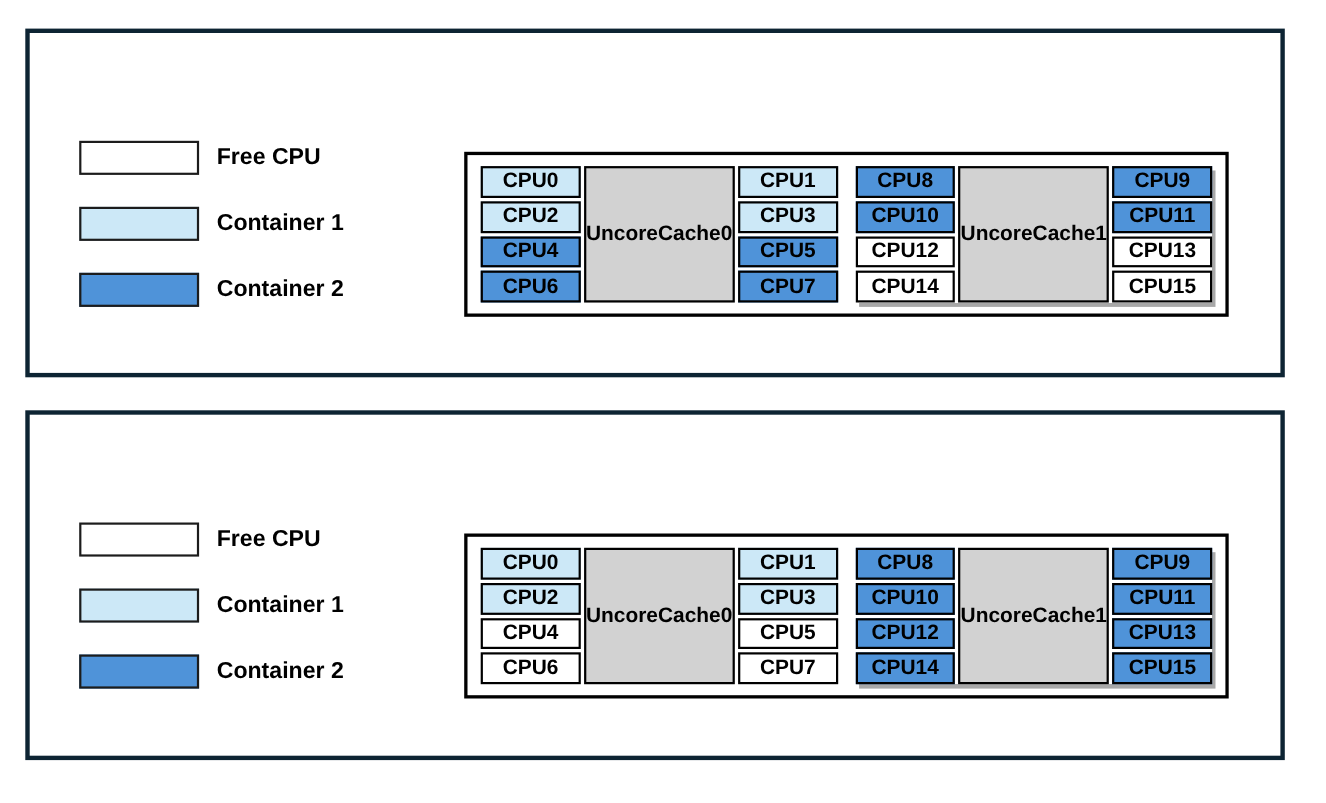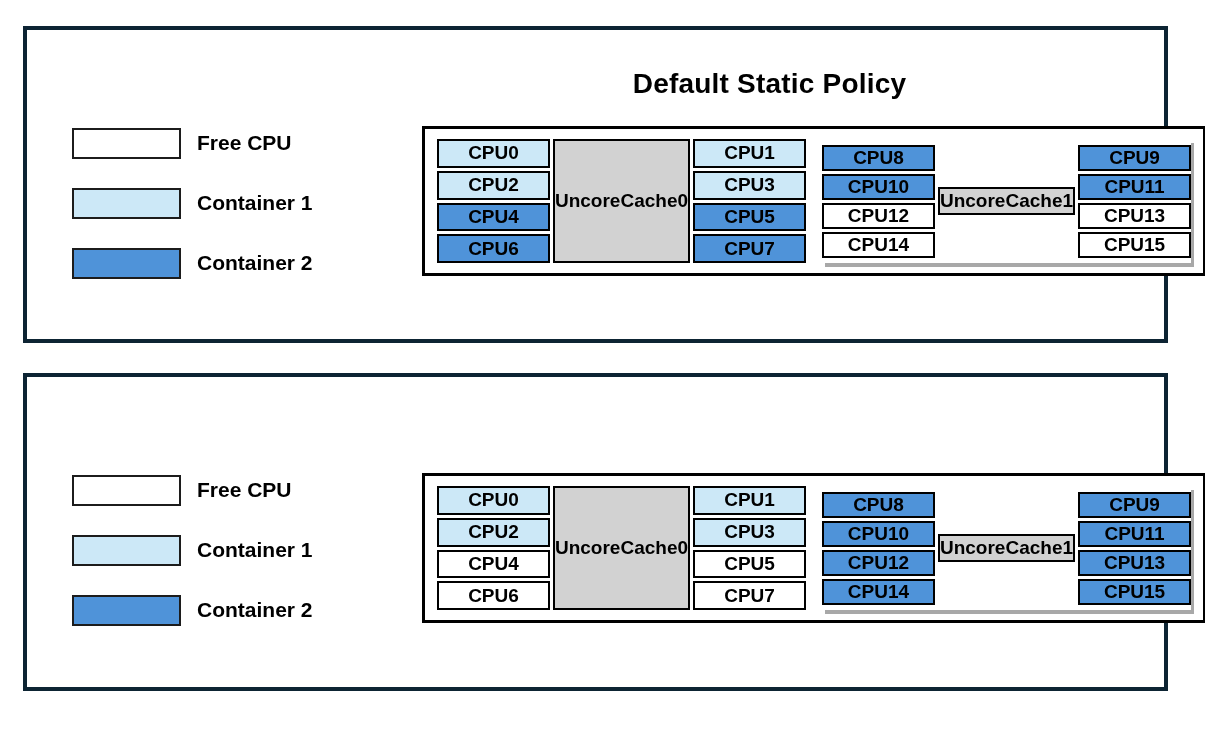--- a/index.html
+++ b/index.html
@@ -15,42 +15,41 @@
   .panel.p1{top:373px;height:318px;}
   .panel-title{
     position:absolute;left:395px;top:38px;width:695px;text-align:center;
     font-weight:700;font-size:28px;white-space:nowrap;letter-spacing:.2px;
   }
   .legend{position:absolute;left:45px;top:97px;}
   .legend-item{display:flex;align-items:center;gap:16px;height:32px;margin-bottom:28px;}
   .swatch{width:105px;height:27px;border:2px solid #1c1c1c;flex:0 0 auto;background:#fff;}
   .legend-label{font-weight:700;font-size:21px;white-space:nowrap;}
   .diagram{
-    position:absolute;left:395px;top:96px;width:784px;height:150px;box-sizing:border-box;
+    position:absolute;left:395px;top:108px;width:695px;height:150px;box-sizing:border-box;
     border:3px solid #000;background:#fff;padding:10px 12px;display:flex;gap:16px;
   }
   .group{flex:1;display:flex;gap:3px;}
-  .group.shadowed{box-shadow:3px 4px 0 #a8a8a8;align-items:center;}
+  .group.shadowed{box-shadow:3px 4px 0 #a8a8a8;}
   .cpu-col{flex:1;display:flex;flex-direction:column;gap:3px;min-width:0;}
   .cpu-cell{
     flex:1;box-sizing:border-box;border:2px solid #000;background:#fff;
     display:flex;align-items:center;justify-content:center;
     font-weight:700;font-size:19px;white-space:nowrap;
   }
   .cache-block{
     flex:1;box-sizing:border-box;border:2px solid #000;background:var(--uncore_cache,#d2d2d2);
     display:flex;flex-direction:row;align-items:center;justify-content:center;
     font-weight:700;font-size:19px;line-height:1.25;text-align:center;
   }
 </style>
 </head>
 <body>
 
 <div class="panel p0">
-  <div class="panel-title">Default Static Policy</div>
 
   <div class="legend">
     <div class="legend-item">
       <span class="swatch" style="background: rgb(255, 255, 255);"></span>
       <span class="legend-label">Free CPU</span>
     </div>
     <div class="legend-item">
       <span class="swatch" style="background: rgb(204, 232, 247);"></span>
       <span class="legend-label">Container 1</span>
     </div>

